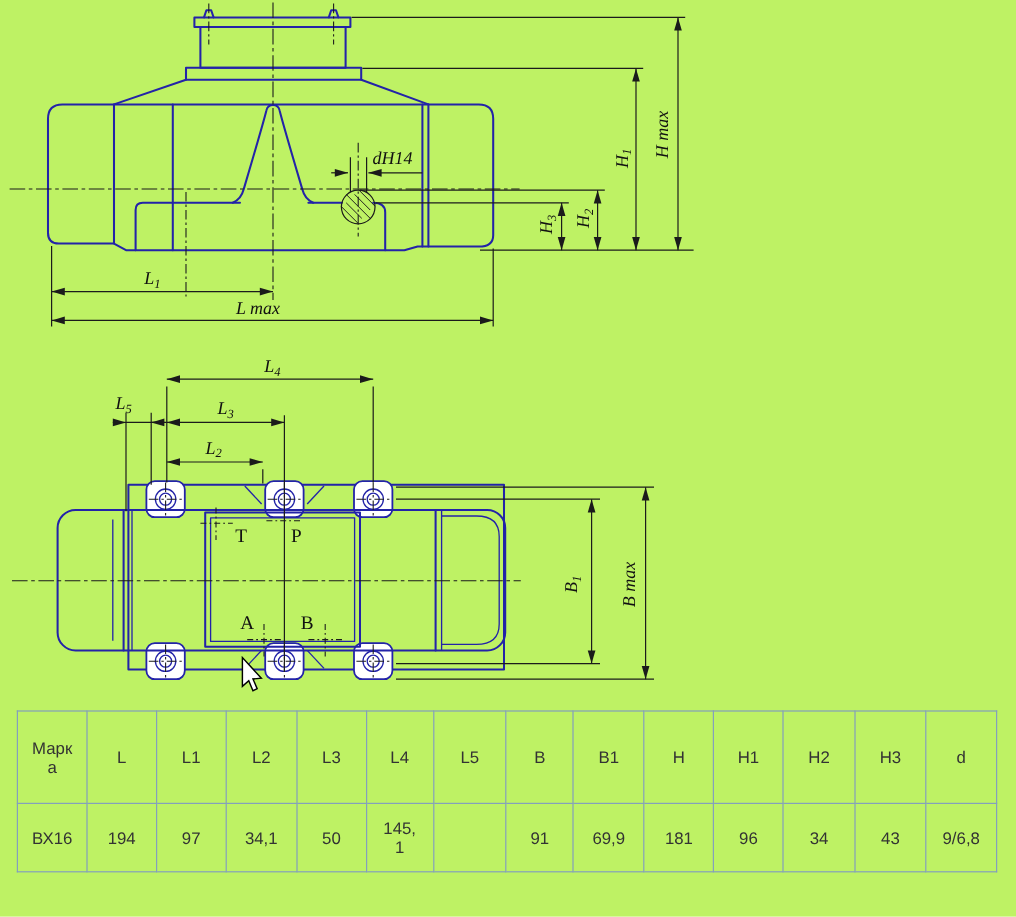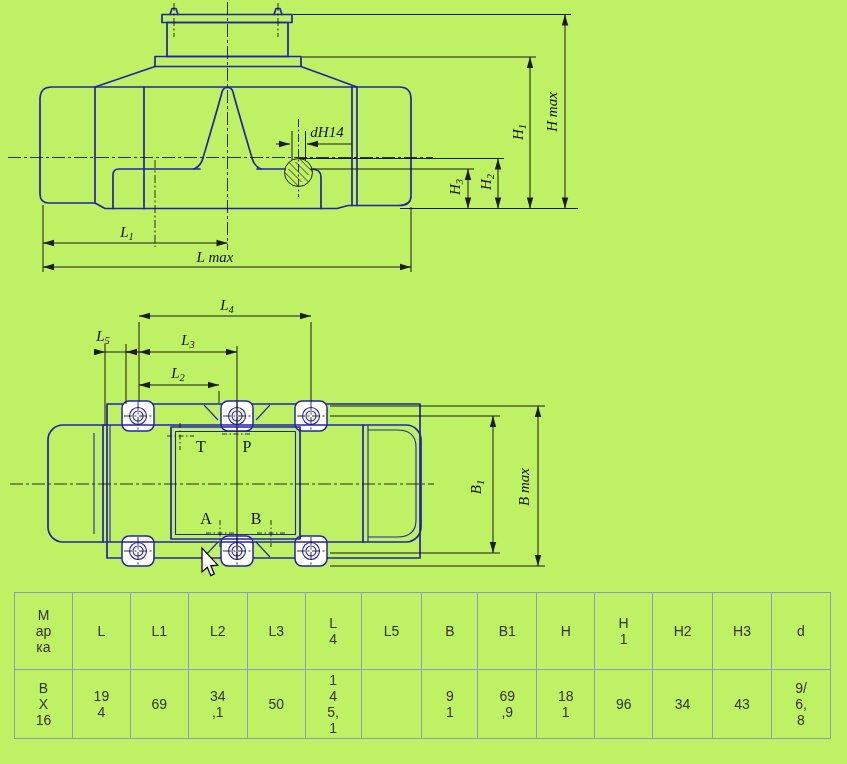--- a/index.html
+++ b/index.html
@@ -15,21 +15,21 @@
   .c  {stroke:#1b1b1b;fill:none;stroke-width:0.9;stroke-dasharray:13 3 3 3;}
   .cs {stroke:#1b1b1b;fill:none;stroke-width:0.9;stroke-dasharray:8 2.5 2 2.5;}
   .d  {stroke:#1b1b1b;fill:none;stroke-width:0.9;stroke-dasharray:5 2.5 1.5 2.5;}
   .dim{font:italic 15px "Liberation Serif",serif;fill:#111;}
   .dim .sub{font-size:10.5px;}
   .port{font:16px "Liberation Serif",serif;fill:#111;}
   
   #size-table{position:absolute;left:14px;top:592px;border-collapse:collapse;table-layout:fixed;
               width:817px;font-size:14px;color:#333;}
   #size-table td{border:1px solid #84a0bc;text-align:center;vertical-align:middle;
-                 padding:2px 20px;word-break:break-word;}
+                 padding:2px 10px;word-break:break-word;}
   #size-table tr.hdr td{height:72px;}
   #size-table tr.val td{height:52px;}
   
   #caption{position:absolute;left:8px;top:736px;font-size:15px;color:#1e1e1e;
            font-family:"Liberation Sans",sans-serif;}
 </style>
 </head>
 <body>
 
 <div id="page">
@@ -261,21 +261,21 @@
     <td>B1</td>
     <td>H</td>
     <td>H1</td>
     <td>H2</td>
     <td>H3</td>
     <td>d</td>
   </tr>
   <tr class="val">
     <td>ВХ16</td>
     <td>194</td>
-    <td>69</td>
+    <td>97</td>
     <td>34,1</td>
     <td>50</td>
     <td>145,1</td>
     <td></td>
     <td>91</td>
     <td>69,9</td>
     <td>181</td>
     <td>96</td>
     <td>34</td>
     <td>43</td>

